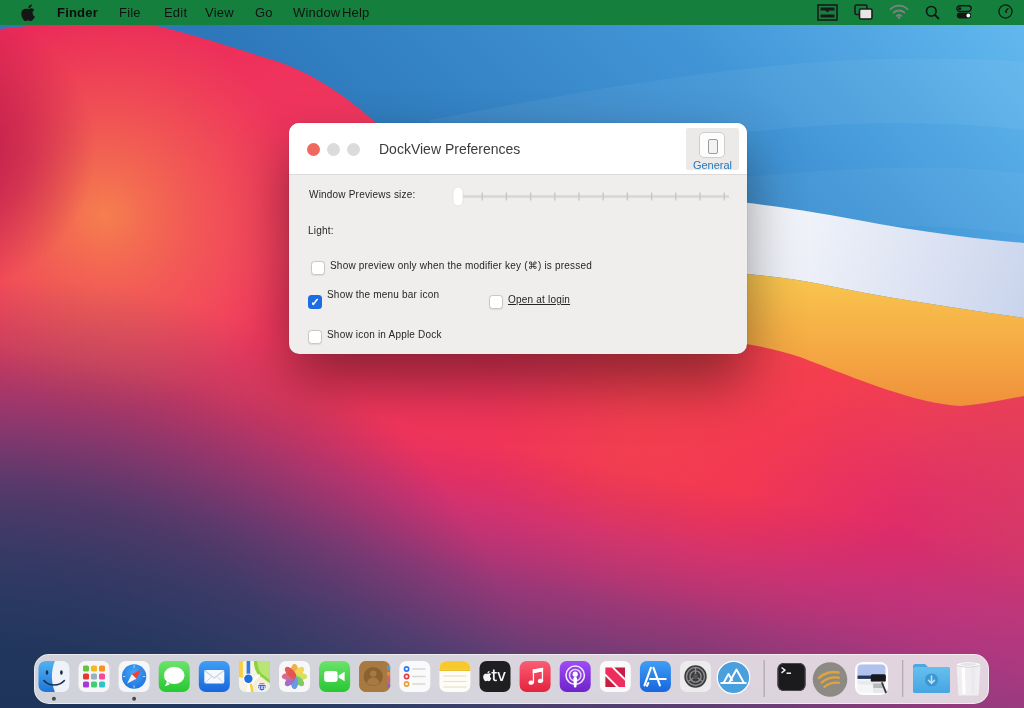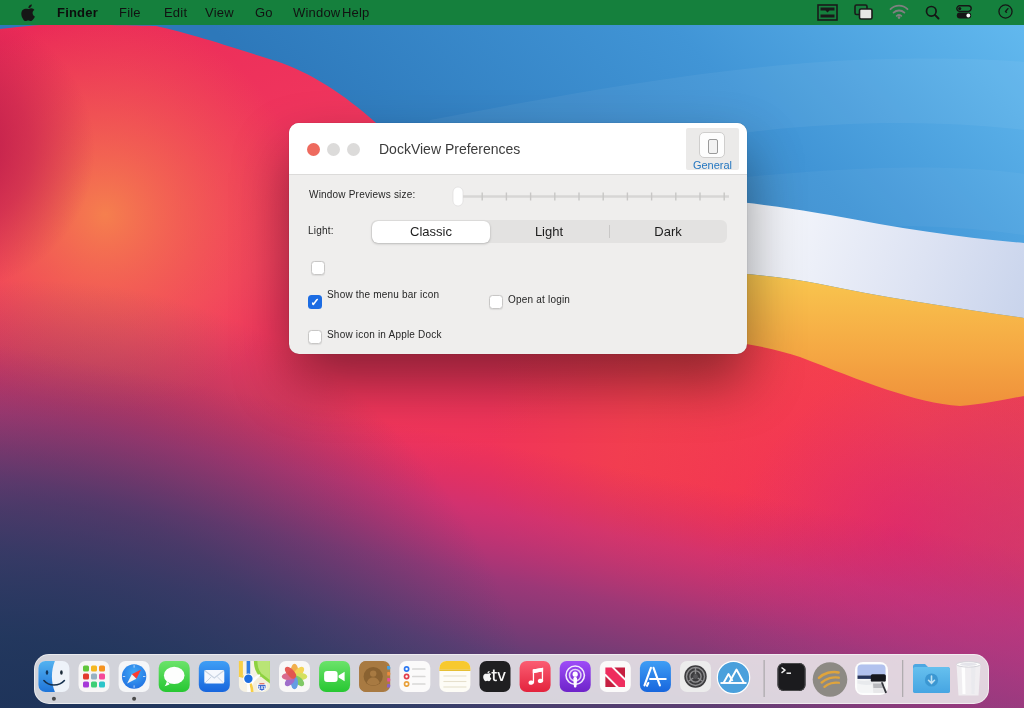--- a/index.html
+++ b/index.html
@@ -431,27 +431,21 @@
         <line x1="154.2" y1="9.5" x2="154.2" y2="17.5"></line>
         <line x1="178.4" y1="9.5" x2="178.4" y2="17.5"></line>
         <line x1="202.6" y1="9.5" x2="202.6" y2="17.5"></line>
         <line x1="226.8" y1="9.5" x2="226.8" y2="17.5"></line>
         <line x1="251" y1="9.5" x2="251" y2="17.5"></line>
         <line x1="275.2" y1="9.5" x2="275.2" y2="17.5"></line>
     </g>
     <rect x="4" y="4" width="10" height="19" rx="5" fill="#ffffff" stroke="#d8d7d6" stroke-width="0.6"></rect>
   </svg>
   <div class="lab" style="left:19px;top:102px;">Light:</div>
-  <div id="seg">
-    <div id="segsel"></div>
-    <div class="segt" style="left:1px;">Classic</div>
-    <div class="segt" style="left:119px;">Light</div>
-    <div class="segt" style="left:238px;">Dark</div>
-    <div id="segdiv"></div>
-  </div>
   <div class="cb" style="left:22px;top:137.5px;"></div>
+  <div class="lab" style="left:41px;top:137px;">Show preview only when the modifier key (⌘) is pressed</div>
   <div class="cbon" style="left:19px;top:171.5px;">✓</div>
   <div class="lab" style="left:38px;top:166px;">Show the menu bar icon</div>
   <div class="cb" style="left:200px;top:171.5px;"></div>
-  <div class="lab" style="left:219px;top:171px;">Open at login</div>
+  <div class="lab" style="left:219px;top:171px;text-decoration:underline;">Open at login</div>
   <div class="cb" style="left:19px;top:206.5px;"></div>
   <div class="lab" style="left:38px;top:206px;">Show icon in Apple Dock</div>
 </div>
 
 </body></html>

